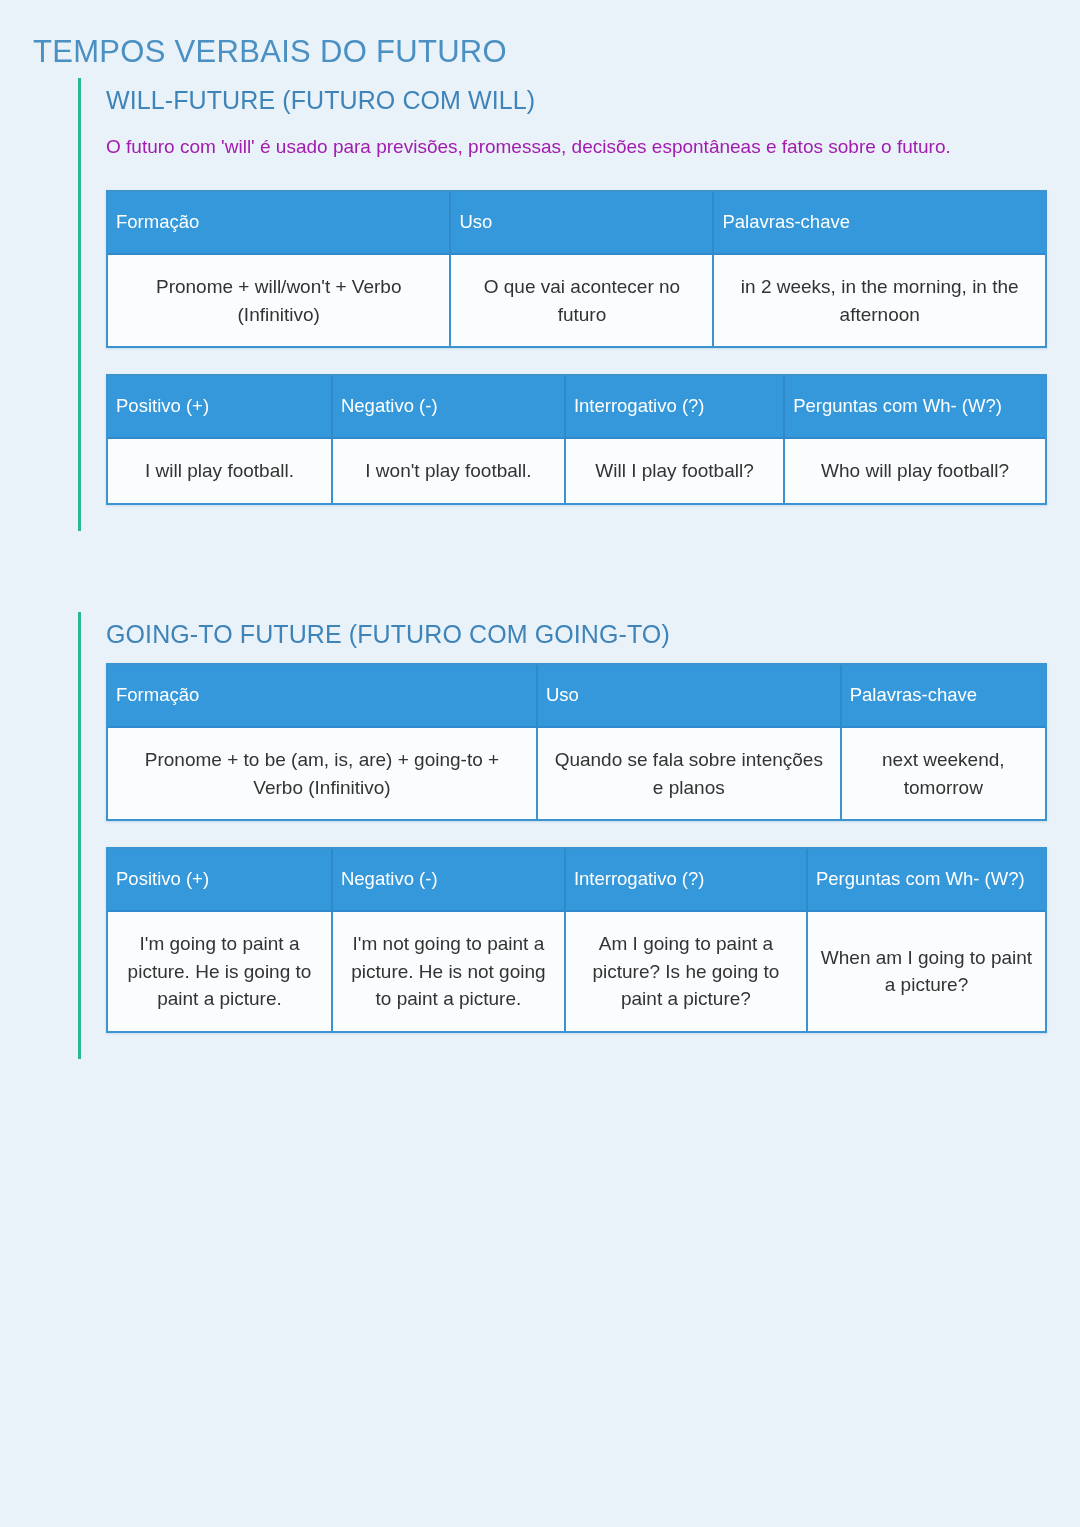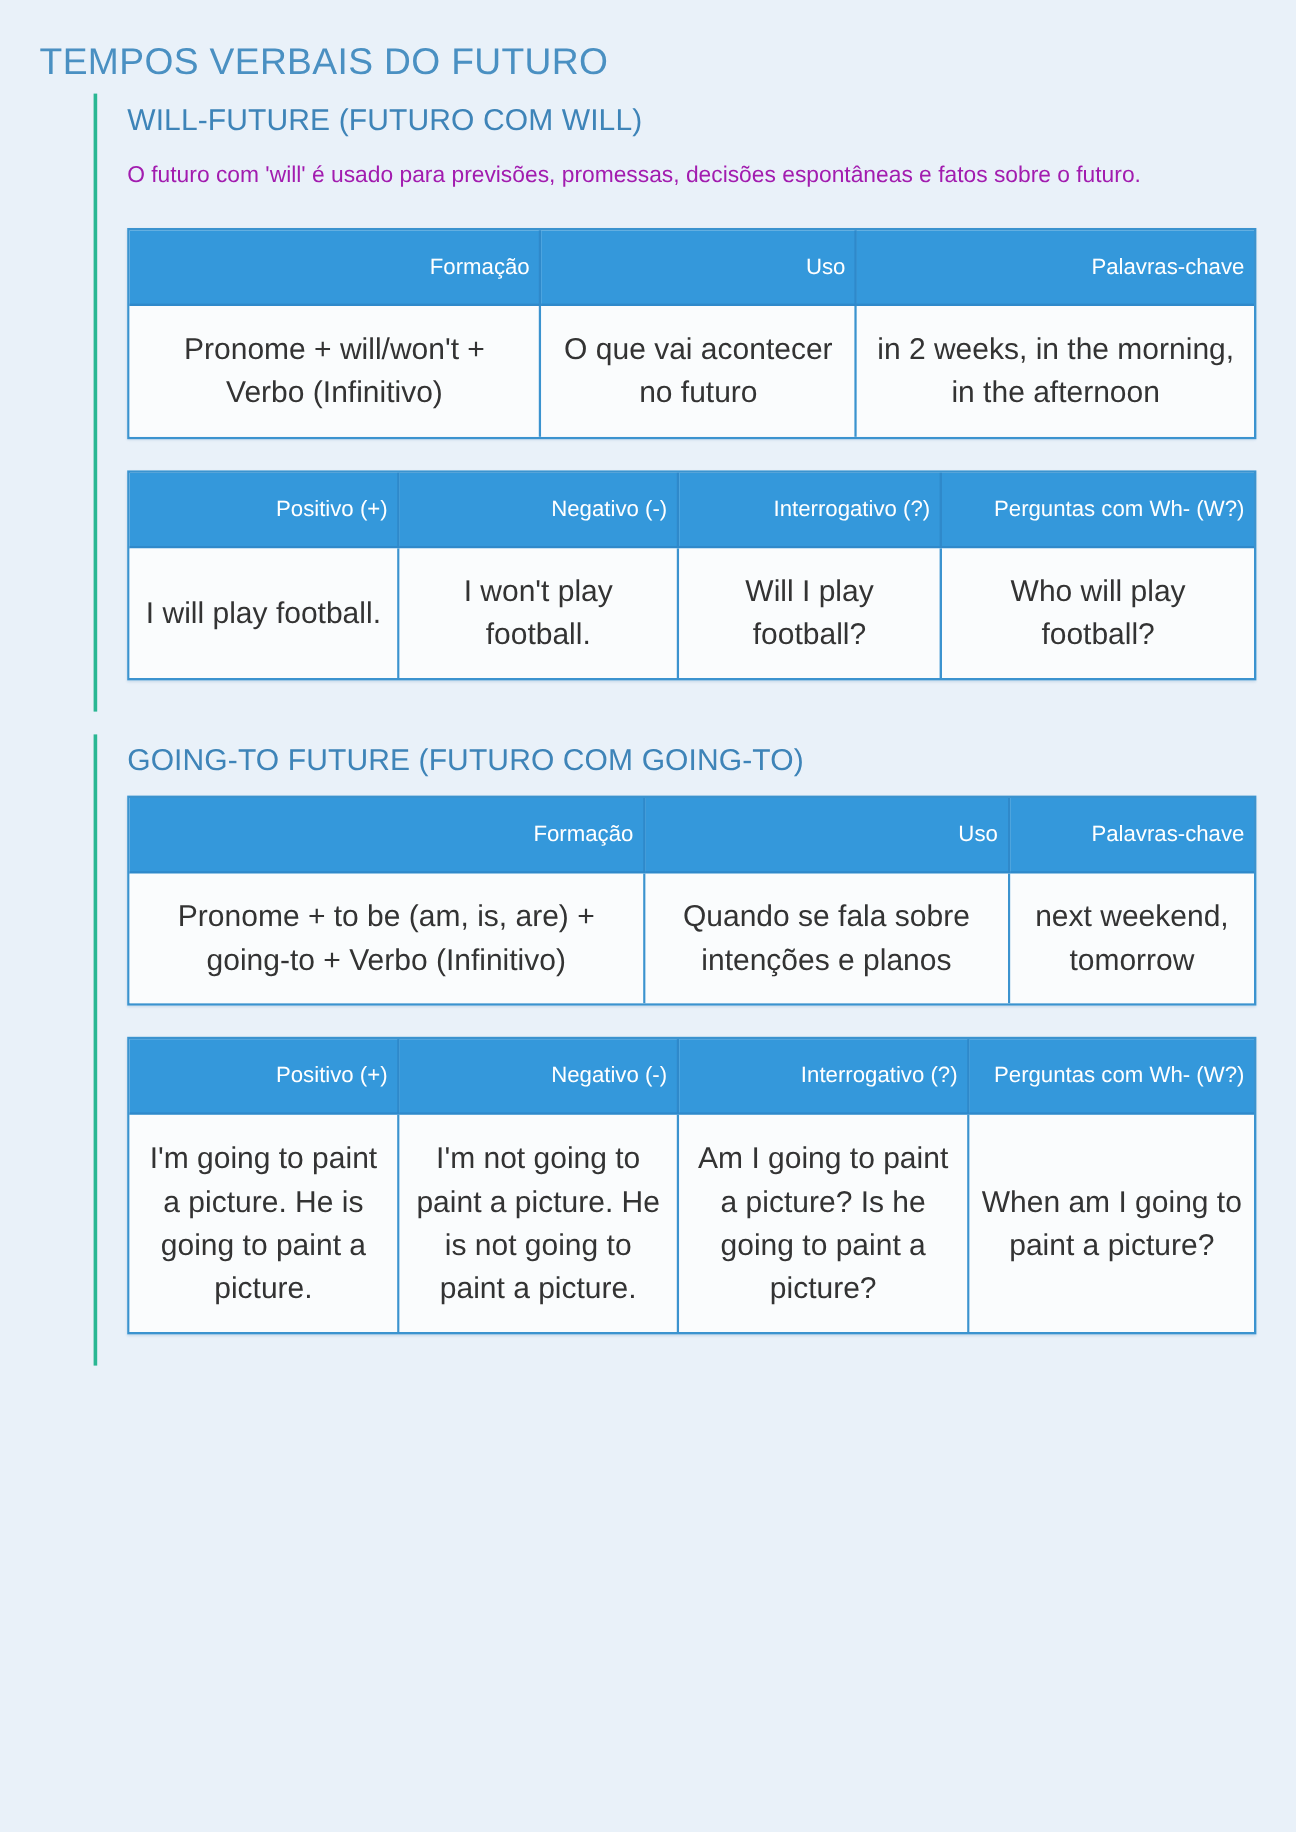--- a/index.html
+++ b/index.html
@@ -73,32 +73,32 @@
     background: #fafcfd;
     border: 2px solid #3b93cf;
     box-shadow: 0 1px 2px rgba(60,120,170,0.18);
   }
 
   .tbl th {
     background: #3498db;
     color: #ffffff;
     font-size: 18.5px;
     font-weight: 400;
-    text-align: right;
+    text-align: left;
     padding: 18px 8px;
     line-height: 1.35;
     border-right: 2px solid #2f89ca;
     border-bottom: 2px solid #2f89ca;
   }
   .tbl th:last-child { border-right: none; }
 
   .tbl td {
     background: #fafcfd;
     color: #333333;
-    font-size: 25px;
+    font-size: 19px;
     text-align: center;
     padding: 18px 10px;
     line-height: 1.45;
     vertical-align: middle;
     border-right: 2px solid #3b93cf;
   }
   .tbl td:last-child { border-right: none; }
 
   
   #table-will-form  col.c1 { width: 345px; }

